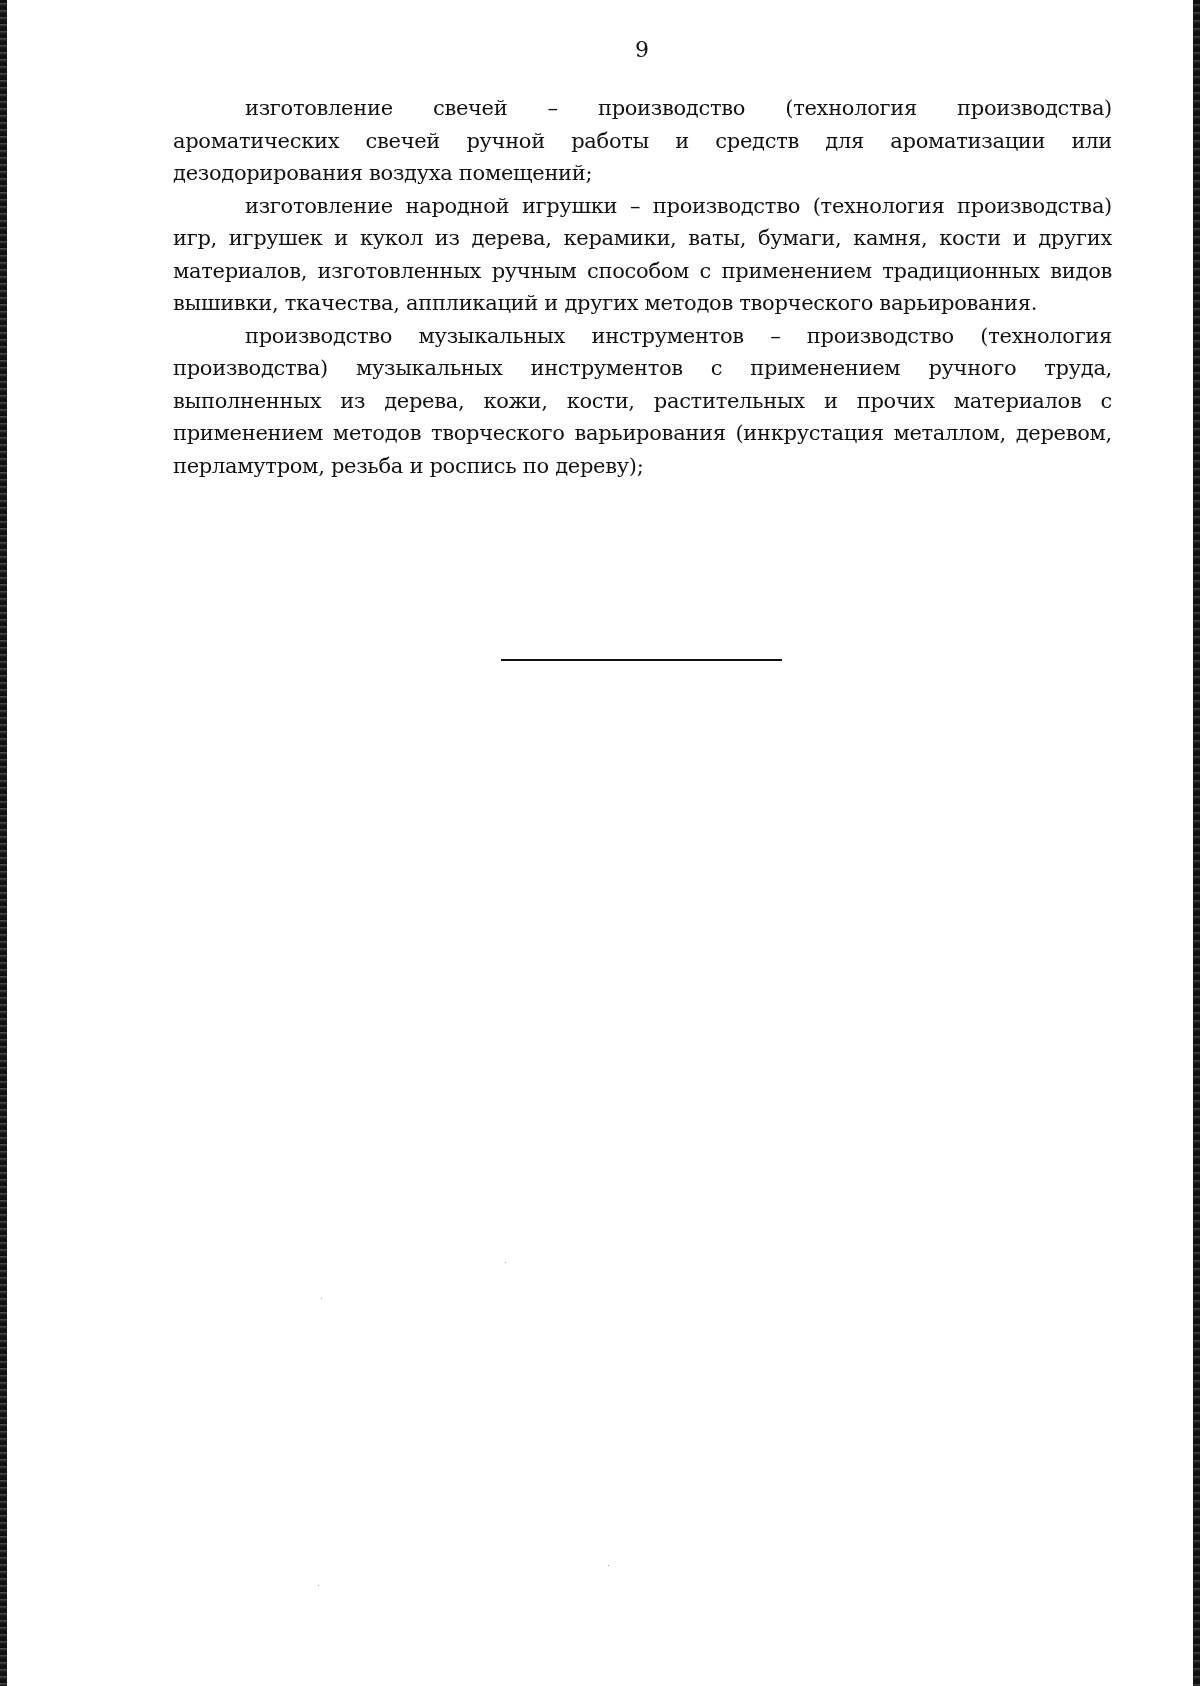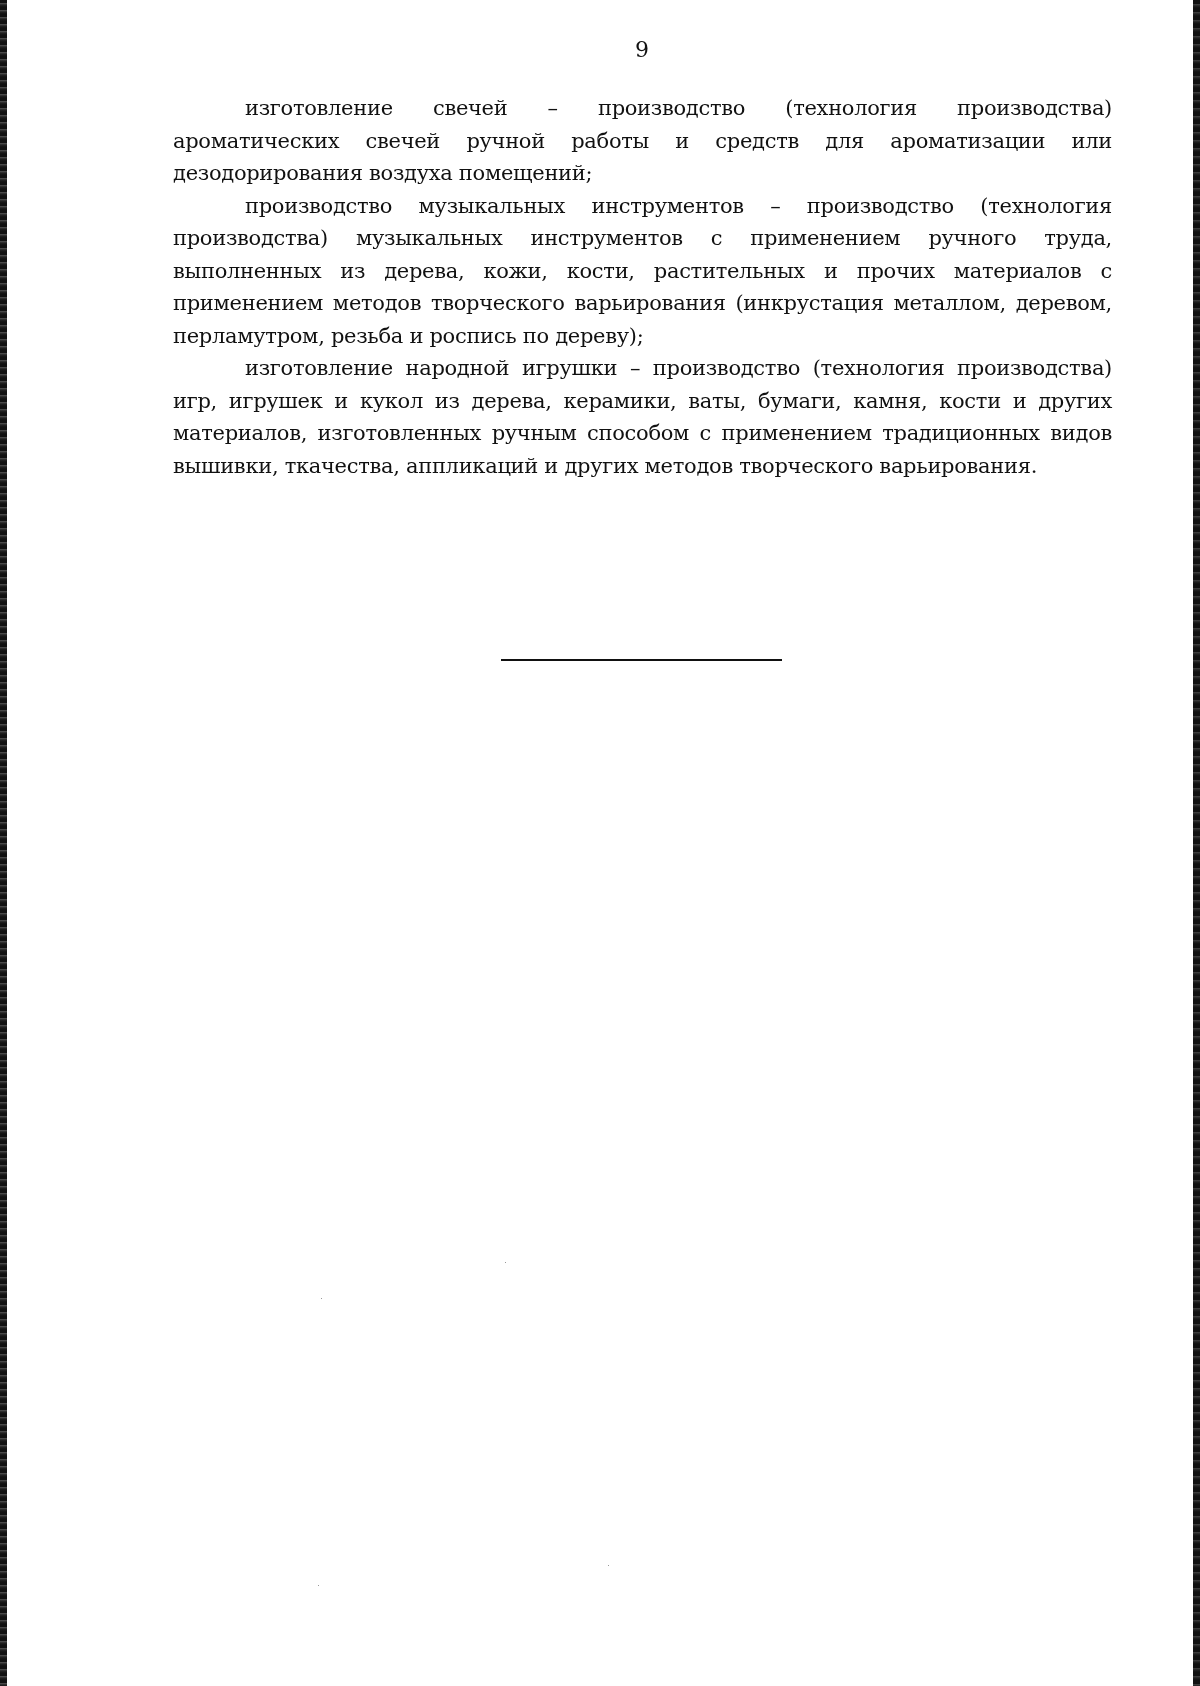--- a/index.html
+++ b/index.html
@@ -68,22 +68,22 @@
 </head>
 <body>
 
 <div class="scan-edge-left"></div>
 <div class="scan-edge-right"></div>
 
 <div class="page-number">9</div>
 
 <div class="body-text">
   <p class="para">изготовление свечей – производство (технология производства) ароматических свечей ручной работы и средств для ароматизации или дезодорирования воздуха помещений;</p>
+  <p class="para">изготовление народной игрушки – производство (технология производства) игр, игрушек и кукол из дерева, керамики, ваты, бумаги, камня, кости и других материалов, изготовленных ручным способом с применением традиционных видов вышивки, ткачества, аппликаций и других методов творческого варьирования.</p>
   <p class="para">производство музыкальных инструментов – производство (технология производства) музыкальных инструментов с применением ручного труда, выполненных из дерева, кожи, кости, растительных и прочих материалов с применением методов творческого варьирования (инкрустация металлом, деревом, перламутром, резьба и роспись по дереву);</p>
-  <p class="para">изготовление народной игрушки – производство (технология производства) игр, игрушек и кукол из дерева, керамики, ваты, бумаги, камня, кости и других материалов, изготовленных ручным способом с применением традиционных видов вышивки, ткачества, аппликаций и других методов творческого варьирования.</p>
 </div>
 
 <div class="separator"></div>
 
 <div class="speck" style="left:505px; top:1262px;"></div>
 <div class="speck" style="left:321px; top:1298px;"></div>
 <div class="speck" style="left:608px; top:1565px;"></div>
 <div class="speck" style="left:318px; top:1585px;"></div>
 
 </body></html>

